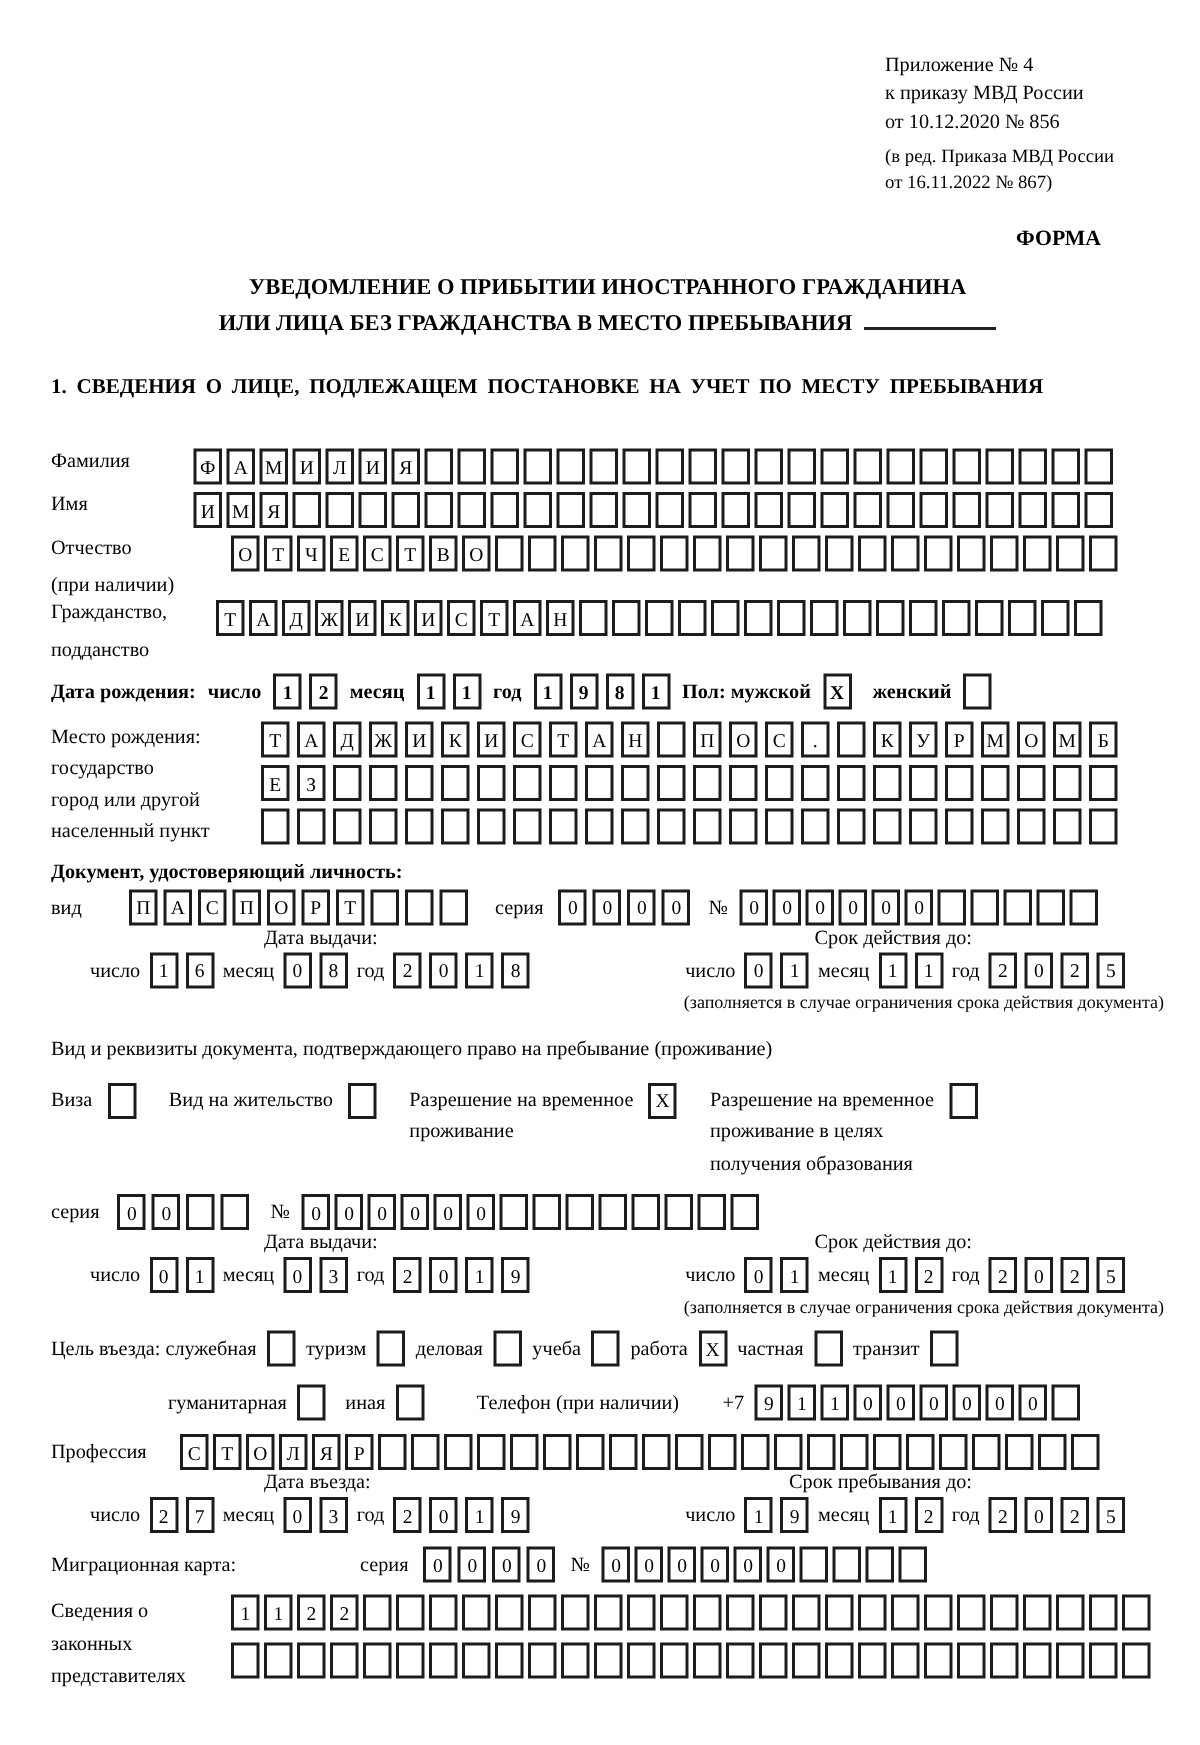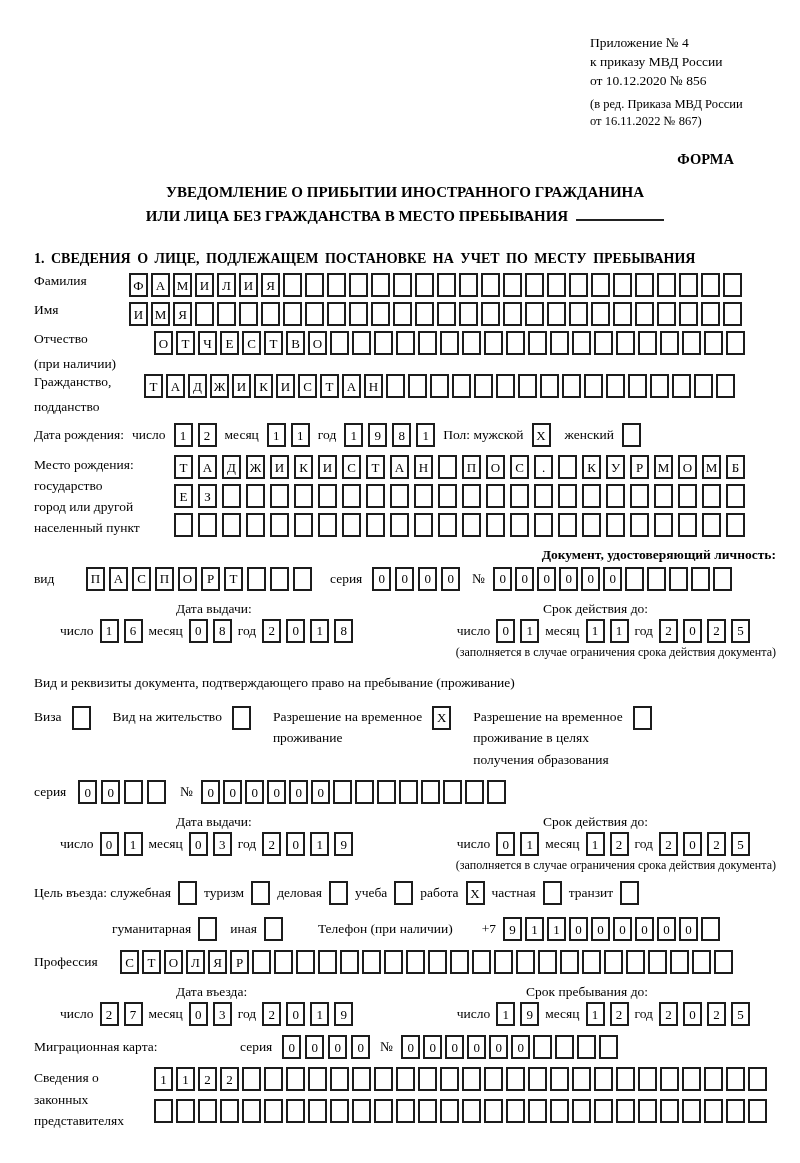--- a/index.html
+++ b/index.html
@@ -15,24 +15,24 @@
   
   .row{display:flex;align-items:flex-start;margin-top:5px;}
   .lbl{white-space:nowrap;}
   .cells{display:flex;gap:2px;flex:none;}
   .cells.g3{gap:3px;} .cells.g4{gap:4px;} .cells.g5{gap:5px;}
   .cell{box-sizing:border-box;width:19px;height:24px;border:2px solid #1c1c1c;background:#fff;
         display:flex;align-items:center;justify-content:center;font-size:13px;flex:none;line-height:1;}
   .lw-fam{width:95px;flex:none;} .lw-otch{width:120px;flex:none;} .lw-grazh{width:110px;flex:none;}
   .vstack{display:flex;flex-direction:column;gap:5px;}
   .mini{line-height:1.55;}
-  .center-bold{text-align:right;font-weight:bold;margin-top:8px;}
+  .center-bold{text-align:left;font-weight:bold;margin-top:8px;}
   .dg{display:flex;align-items:center;gap:6px;}
   .note{font-size:12px;text-align:right;margin-top:2px;}
-  .hdr-two{display:flex;margin-top:10px;}
+  .hdr-two{display:flex;}
   .hdr-two .h-left{margin-left:142px;}
   .hdr-two .h-right{margin-left:auto;margin-right:128px;}
   .dates-two{display:flex;margin-top:2px;align-items:center;}
   .dates-two .dg-left{margin-left:26px;}
   .dates-two .dg-right{margin-left:auto;margin-right:26px;}
   .permits{display:flex;margin-top:10px;gap:22px;}
   .permit{display:flex;gap:10px;align-items:flex-start;}
   .permit .txt{text-align:left;line-height:1.6;}
   .inline-checks{display:flex;align-items:center;gap:7px;flex-wrap:nowrap;}
   .reps{display:flex;margin-top:8px;}
@@ -56,21 +56,21 @@
 
   <div class="forma">ФОРМА</div>
 
   <div class="title">
     <div>УВЕДОМЛЕНИЕ О ПРИБЫТИИ ИНОСТРАННОГО ГРАЖДАНИНА</div>
     <div><span>ИЛИ ЛИЦА БЕЗ ГРАЖДАНСТВА В МЕСТО ПРЕБЫВАНИЯ</span><span class="blank-line"></span></div>
   </div>
 
   <div class="sec-head">1. СВЕДЕНИЯ О ЛИЦЕ, ПОДЛЕЖАЩЕМ ПОСТАНОВКЕ НА УЧЕТ ПО МЕСТУ ПРЕБЫВАНИЯ</div>
 
-  <div class="row" style="margin-top:6px;">
+  <div class="row" style="margin-top:32px;">
     <span class="lbl lw-fam">Фамилия</span>
     <span class="cells g3">
         <span class="cell">Ф</span>
         <span class="cell">А</span>
         <span class="cell">М</span>
         <span class="cell">И</span>
         <span class="cell">Л</span>
         <span class="cell">И</span>
         <span class="cell">Я</span>
         <span class="cell"></span>
@@ -198,21 +198,21 @@
         <span class="cell"></span>
         <span class="cell"></span>
         <span class="cell"></span>
         <span class="cell"></span>
       </span>
   </div>
   <div class="row" style="margin-top:1px;">
     <span class="lbl">подданство</span>
   </div>
 
-  <div class="row" style="margin-top:8px;align-items:center;gap:8px;">
+  <div class="row" style="margin-top:8px;align-items:center;gap:8px;font-weight:bold;">
     <span class="lbl">Дата рождения:</span>
     <span class="lbl">число</span>
     <span class="cells g5">
         <span class="cell">1</span>
         <span class="cell">2</span>
       </span>
     <span class="lbl">месяц</span>
     <span class="cells g5">
         <span class="cell">1</span>
         <span class="cell">1</span>

